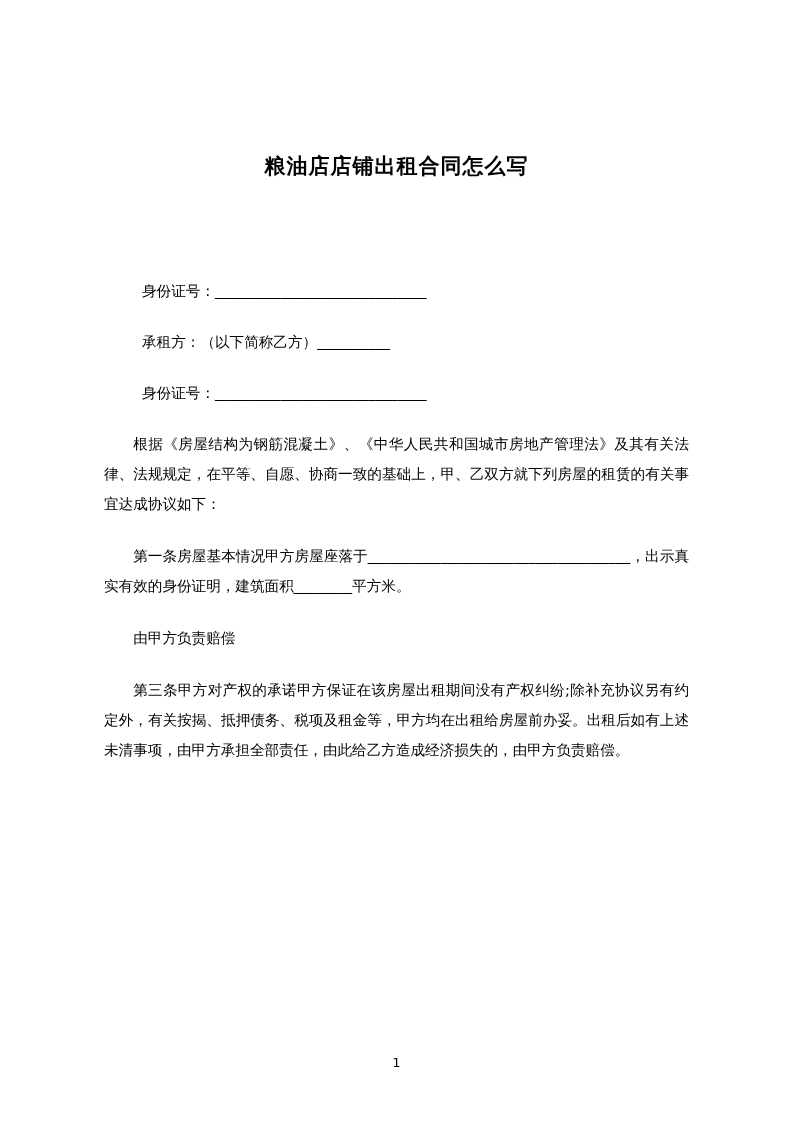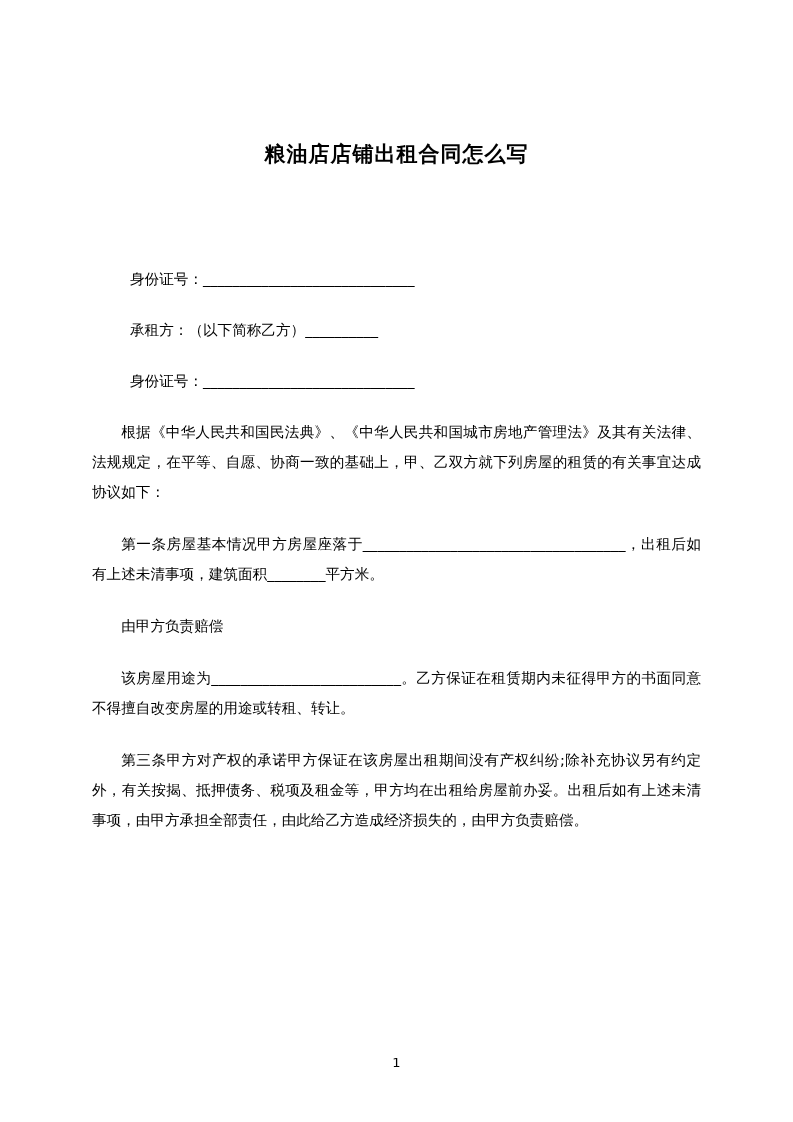--- a/index.html
+++ b/index.html
@@ -12,21 +12,21 @@
     height: 1122px;
     font-family: "DejaVu Sans", "Liberation Sans", sans-serif;
     color: #000000;
     position: relative;
     overflow: hidden;
   }
   .page {
     width: 793px;
     height: 1122px;
     box-sizing: border-box;
-    padding: 0;
+    padding: 12px;
     position: relative;
   }
   .doc-title {
     text-align: center;
     font-size: 21px;
     font-weight: bold;
     letter-spacing: 1px;
     margin: 0;
     padding-top: 140px;
     line-height: 28px;
@@ -68,23 +68,22 @@
 <div class="page">
 
   <h1 class="doc-title">粮油店店铺出租合同怎么写</h1>
 
   <div class="body-block">
 
     <p class="para indent-small tight">身份证号：_____________________________</p>
     <p class="para indent-small tight">承租方：（以下简称乙方）__________</p>
     <p class="para indent-small tight">身份证号：_____________________________</p>
 
-    <p class="para indent-2">根据《中华人民共和国民法典》、《中华人民共和国城市房地产管理法》及其有关法律、法规规定，在平等、自愿、协商一致的基础上，甲、乙双方就下列房屋的租赁的有关事宜达成协议如下：</p>
-    <p class="para indent-2">第一条房屋基本情况甲方房屋座落于____________________________________，出租后如有上述未清事项，建筑面积________平方米。</p>
+    <p class="para indent-2">根据《房屋结构为钢筋混凝土》、《中华人民共和国城市房地产管理法》及其有关法律、法规规定，在平等、自愿、协商一致的基础上，甲、乙双方就下列房屋的租赁的有关事宜达成协议如下：</p>
+    <p class="para indent-2">第一条房屋基本情况甲方房屋座落于____________________________________，出示真实有效的身份证明，建筑面积________平方米。</p>
     <p class="para indent-2">由甲方负责赔偿</p>
-    <p class="para indent-2">该房屋用途为__________________________。乙方保证在租赁期内未征得甲方的书面同意不得擅自改变房屋的用途或转租、转让。</p>
     <p class="para indent-2">第三条甲方对产权的承诺甲方保证在该房屋出租期间没有产权纠纷;除补充协议另有约定外，有关按揭、抵押债务、税项及租金等，甲方均在出租给房屋前办妥。出租后如有上述未清事项，由甲方承担全部责任，由此给乙方造成经济损失的，由甲方负责赔偿。</p>
 
   </div>
 
   <div class="page-number">1</div>
 
 </div>
 
 </body></html>

